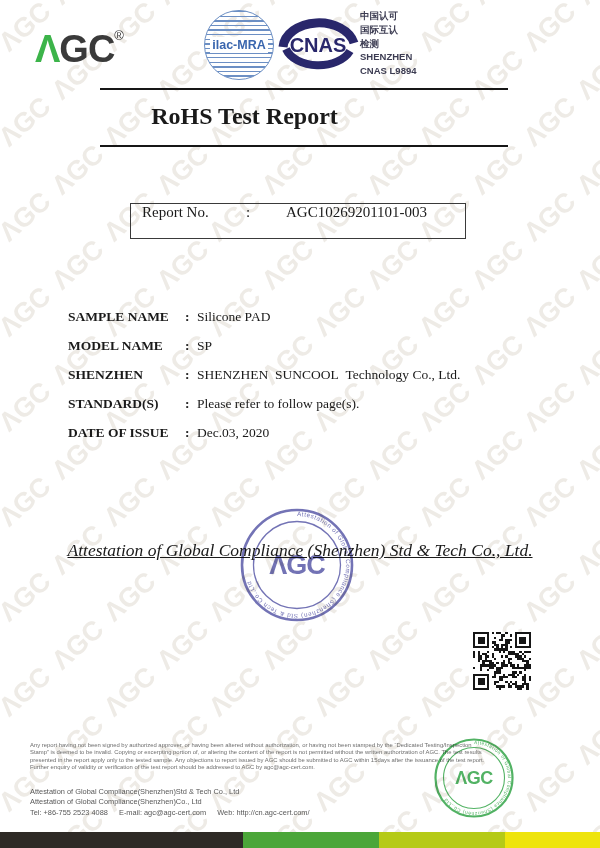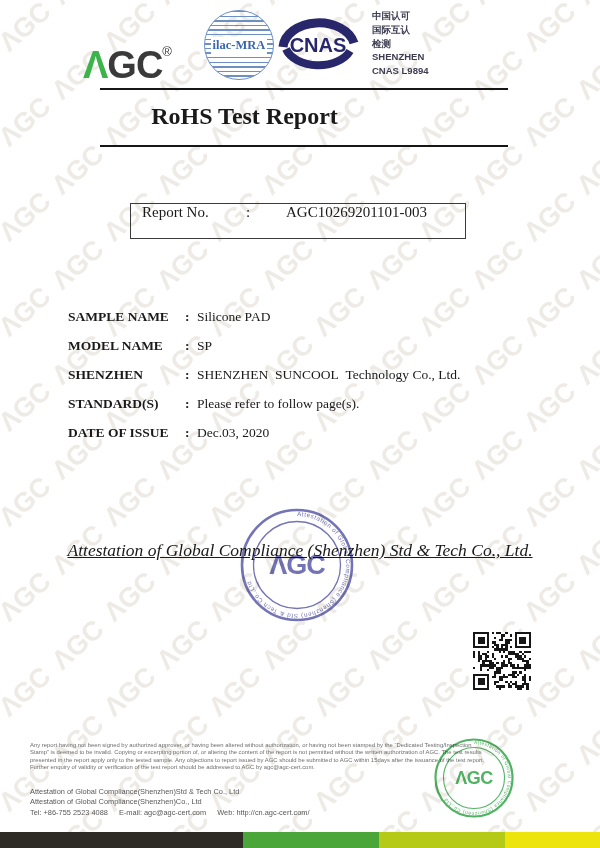--- a/index.html
+++ b/index.html
@@ -1,32 +1,32 @@
 <!DOCTYPE html>
 <html><head>
 <meta charset="utf-8">
 <style>
   html,body{margin:0;padding:0;}
   .page{position:relative;width:600px;height:848px;background:#ffffff;overflow:hidden;
         font-family:"Liberation Serif",serif;color:#1a1a1a;}
   .wm-layer{position:absolute;left:0;top:0;z-index:0;pointer-events:none;}
   .wmt{font-family:"Liberation Sans",sans-serif;font-weight:bold;font-size:27px;fill:#eeebe6;}
   
-  .agc-logo{position:absolute;left:35px;top:44px;z-index:2;font-family:"Liberation Sans",sans-serif;
-            font-weight:bold;font-size:38px;letter-spacing:-1px;color:#3a3a3a;margin-left:48px;}
+  .agc-logo{position:absolute;left:35px;top:28px;z-index:2;font-family:"Liberation Sans",sans-serif;
+            font-weight:bold;font-size:38px;letter-spacing:-1px;color:#3a3a3a;}
   .agc-logo .tri{color:#3cb44a;}
   .agc-logo .reg{font-size:13px;vertical-align:22px;font-weight:normal;color:#3a3a3a;}
   .ilac{position:absolute;left:204px;top:10px;width:68px;height:68px;border-radius:50%;z-index:2;
         background:repeating-linear-gradient(180deg,#6c8fc4 0 1.4px,rgba(255,255,255,0) 1.4px 4.6px);
         border:1px solid #6c8fc4;display:flex;align-items:center;justify-content:center;}
-  .ilac span{background:#fff;padding:1px 2px;font-family:Liberation Serif, serif;
+  .ilac span{background:#fff;padding:1px 2px;font-family:Liberation Sans, sans-serif;
         font-weight:bold;font-size:12.5px;color:#3a66ae;}
   .cnas{position:absolute;left:277px;top:13px;z-index:2;}
   .accred{position:absolute;left:360px;top:9px;z-index:2;font-family:"Liberation Sans",sans-serif;
-          font-size:9.5px;font-weight:bold;color:#3c3c52;line-height:13.8px;margin-left:12px;}
+          font-size:9.5px;font-weight:bold;color:#3c3c52;line-height:13.8px;}
   .rule{position:absolute;left:100px;width:408px;height:2.4px;background:#161616;z-index:2;}
   .title{position:absolute;left:0;top:103px;width:489px;text-align:center;z-index:2;
          font-size:24px;font-weight:bold;}
   
   .report-box{position:absolute;left:130px;top:203px;width:334px;height:34px;z-index:2;
               border:1.5px solid #3a3a3a;background:rgba(255,255,255,0.0);
               display:flex;font-size:15px;}
   .report-box .lbl{margin-left:11px;width:92px;}
   .report-box .col{width:28px;text-align:center;}
   .report-box .val{margin-left:24px;}

